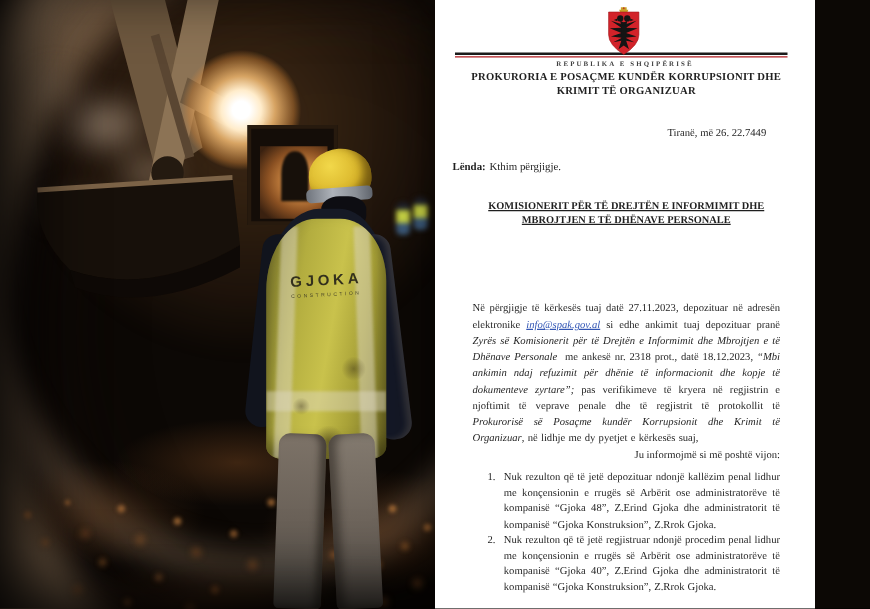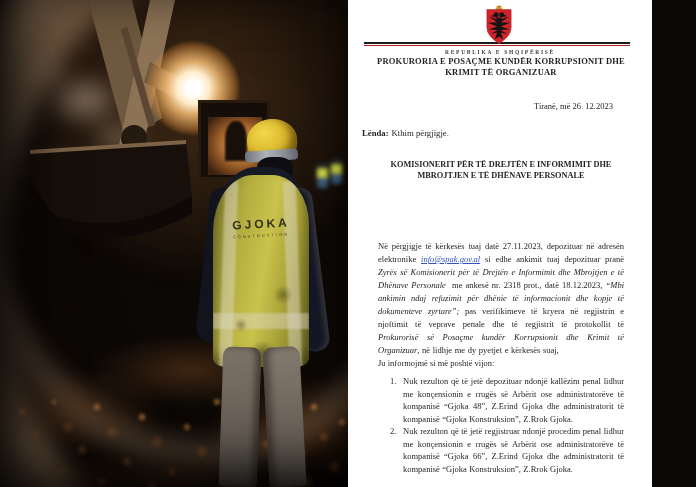--- a/index.html
+++ b/index.html
@@ -98,28 +98,28 @@
   .emblem{position:absolute;left:50%;margin-left:-15px;top:5px;width:28px;height:40px;z-index:3;}
   .rule-black{position:absolute;left:16px;right:22px;top:42px;height:2px;background:#1b1b1b;z-index:1;}
   .rule-red{position:absolute;left:16px;right:22px;top:44.5px;height:1.5px;background:#b01d22;z-index:1;}
   .republic{position:absolute;left:0;right:0;top:48.5px;text-align:center;
         font-size:5.5px;font-weight:bold;letter-spacing:1.7px;color:#3f3f3f;}
   .org-title{position:absolute;left:28px;right:26px;top:56px;text-align:center;
         font-weight:bold;font-size:8.5px;line-height:10.5px;letter-spacing:.2px;}
   .date{position:absolute;right:39px;top:101px;font-size:8.5px;}
   .subject{position:absolute;left:14px;top:128px;font-size:8.7px;}
   .subject b{margin-right:3px;}
-  .recipient{position:absolute;left:24px;right:22px;top:159px;text-align:center;font-weight:bold;font-size:8.3px;line-height:11px;}
+  .recipient{position:absolute;left:24px;right:22px;top:159px;text-align:center;font-weight:bold;font-size:8.3px;line-height:11px;text-decoration:underline;}
   .address{position:absolute;left:24px;right:22px;top:185px;text-align:center;font-size:8.3px;}
   .attention{position:absolute;left:24px;right:22px;top:208px;text-align:center;font-weight:bold;font-size:8.7px;}
   .letter-flow{position:absolute;left:30px;right:28px;top:240px;font-size:8.5px;line-height:13px;}
   .body-par{margin:0;text-align:justify;word-spacing:.5px;}
   .it{font-style:italic;}
   .email{font-style:italic;color:#3155b4;text-decoration:underline;cursor:pointer;}
-  .p2{margin:0;text-align:left;}
+  .p2{margin:0;text-align:right;}
   .list{margin-top:5px;line-height:12.5px;}
   .li{display:flex;margin:0;}
   .li .num{flex:none;width:13px;margin-left:12px;}
   .li .li-text{flex:1;text-align:justify;word-spacing:.3px;}
   .closing{margin-top:23px;}
 </style>
 </head>
 <body>
 
 <div class="stage">
@@ -199,38 +199,38 @@
           <rect x="26" y="32" width="8" height="27"></rect>
           <path d="M26,58 L21,73 L30,66.5 L39,73 L34,58 Z"></path>
         </g>
       </svg>
     </div>
     <div class="rule-black"></div>
     <div class="rule-red"></div>
 
     <div class="republic">REPUBLIKA E SHQIPËRISË</div>
     <div class="org-title">PROKURORIA E POSAÇME KUNDËR KORRUPSIONIT DHE KRIMIT TË ORGANIZUAR</div>
-    <div class="date">Tiranë, më 26. 12.2023</div>
+    <div class="date">Tiranë, më 26. 22.7449</div>
 
     <div class="subject"><b>Lënda:</b><span>Kthim përgjigje.</span></div>
 
     <div class="recipient">KOMISIONERIT PËR TË DREJTËN E INFORMIMIT DHE MBROJTJEN E TË DHËNAVE PERSONALE</div>
 
     <div class="letter-flow">
       <p class="body-par"><span>Në përgjigje të kërkesës tuaj datë 27.11.2023, depozituar në adresën elektronike </span><a class="email">info@spak.gov.al</a><span> si edhe ankimit tuaj depozituar pranë </span><span class="it">Zyrës së Komisionerit për të Drejtën e Informimit dhe Mbrojtjen e të Dhënave Personale</span><span>&nbsp; me ankesë nr. 2318 prot., datë 18.12.2023, </span><span class="it">“Mbi ankimin ndaj refuzimit për dhënie të informacionit dhe kopje të dokumenteve zyrtare”;</span><span> pas verifikimeve të kryera në regjistrin e njoftimit të veprave penale dhe të regjistrit të protokollit të </span><span class="it">Prokurorisë së Posaçme kundër Korrupsionit dhe Krimit të Organizuar</span><span>, në lidhje me dy pyetjet e kërkesës suaj,</span></p>
       <p class="p2">Ju informojmë si më poshtë vijon:</p>
 
       <div class="list">
         <div class="li">
           <span class="num">1.</span>
           <span class="li-text">Nuk rezulton që të jetë depozituar ndonjë kallëzim penal lidhur me konçensionin e rrugës së Arbërit ose administratorëve të kompanisë “Gjoka 48”, Z.Erind Gjoka dhe administratorit të kompanisë “Gjoka Konstruksion”, Z.Rrok Gjoka.</span>
         </div>
         <div class="li">
           <span class="num">2.</span>
-          <span class="li-text">Nuk rezulton që të jetë regjistruar ndonjë procedim penal lidhur me konçensionin e rrugës së Arbërit ose administratorëve të kompanisë “Gjoka 66”, Z.Erind Gjoka dhe administratorit të kompanisë “Gjoka Konstruksion”, Z.Rrok Gjoka.</span>
+          <span class="li-text">Nuk rezulton që të jetë regjistruar ndonjë procedim penal lidhur me konçensionin e rrugës së Arbërit ose administratorëve të kompanisë “Gjoka 40”, Z.Erind Gjoka dhe administratorit të kompanisë “Gjoka Konstruksion”, Z.Rrok Gjoka.</span>
         </div>
       </div>
 
       <div class="closing">Duke Ju falenderuar për mirëkuptimin,</div>
 
     </div>
 
   </div>
 </div>
 

